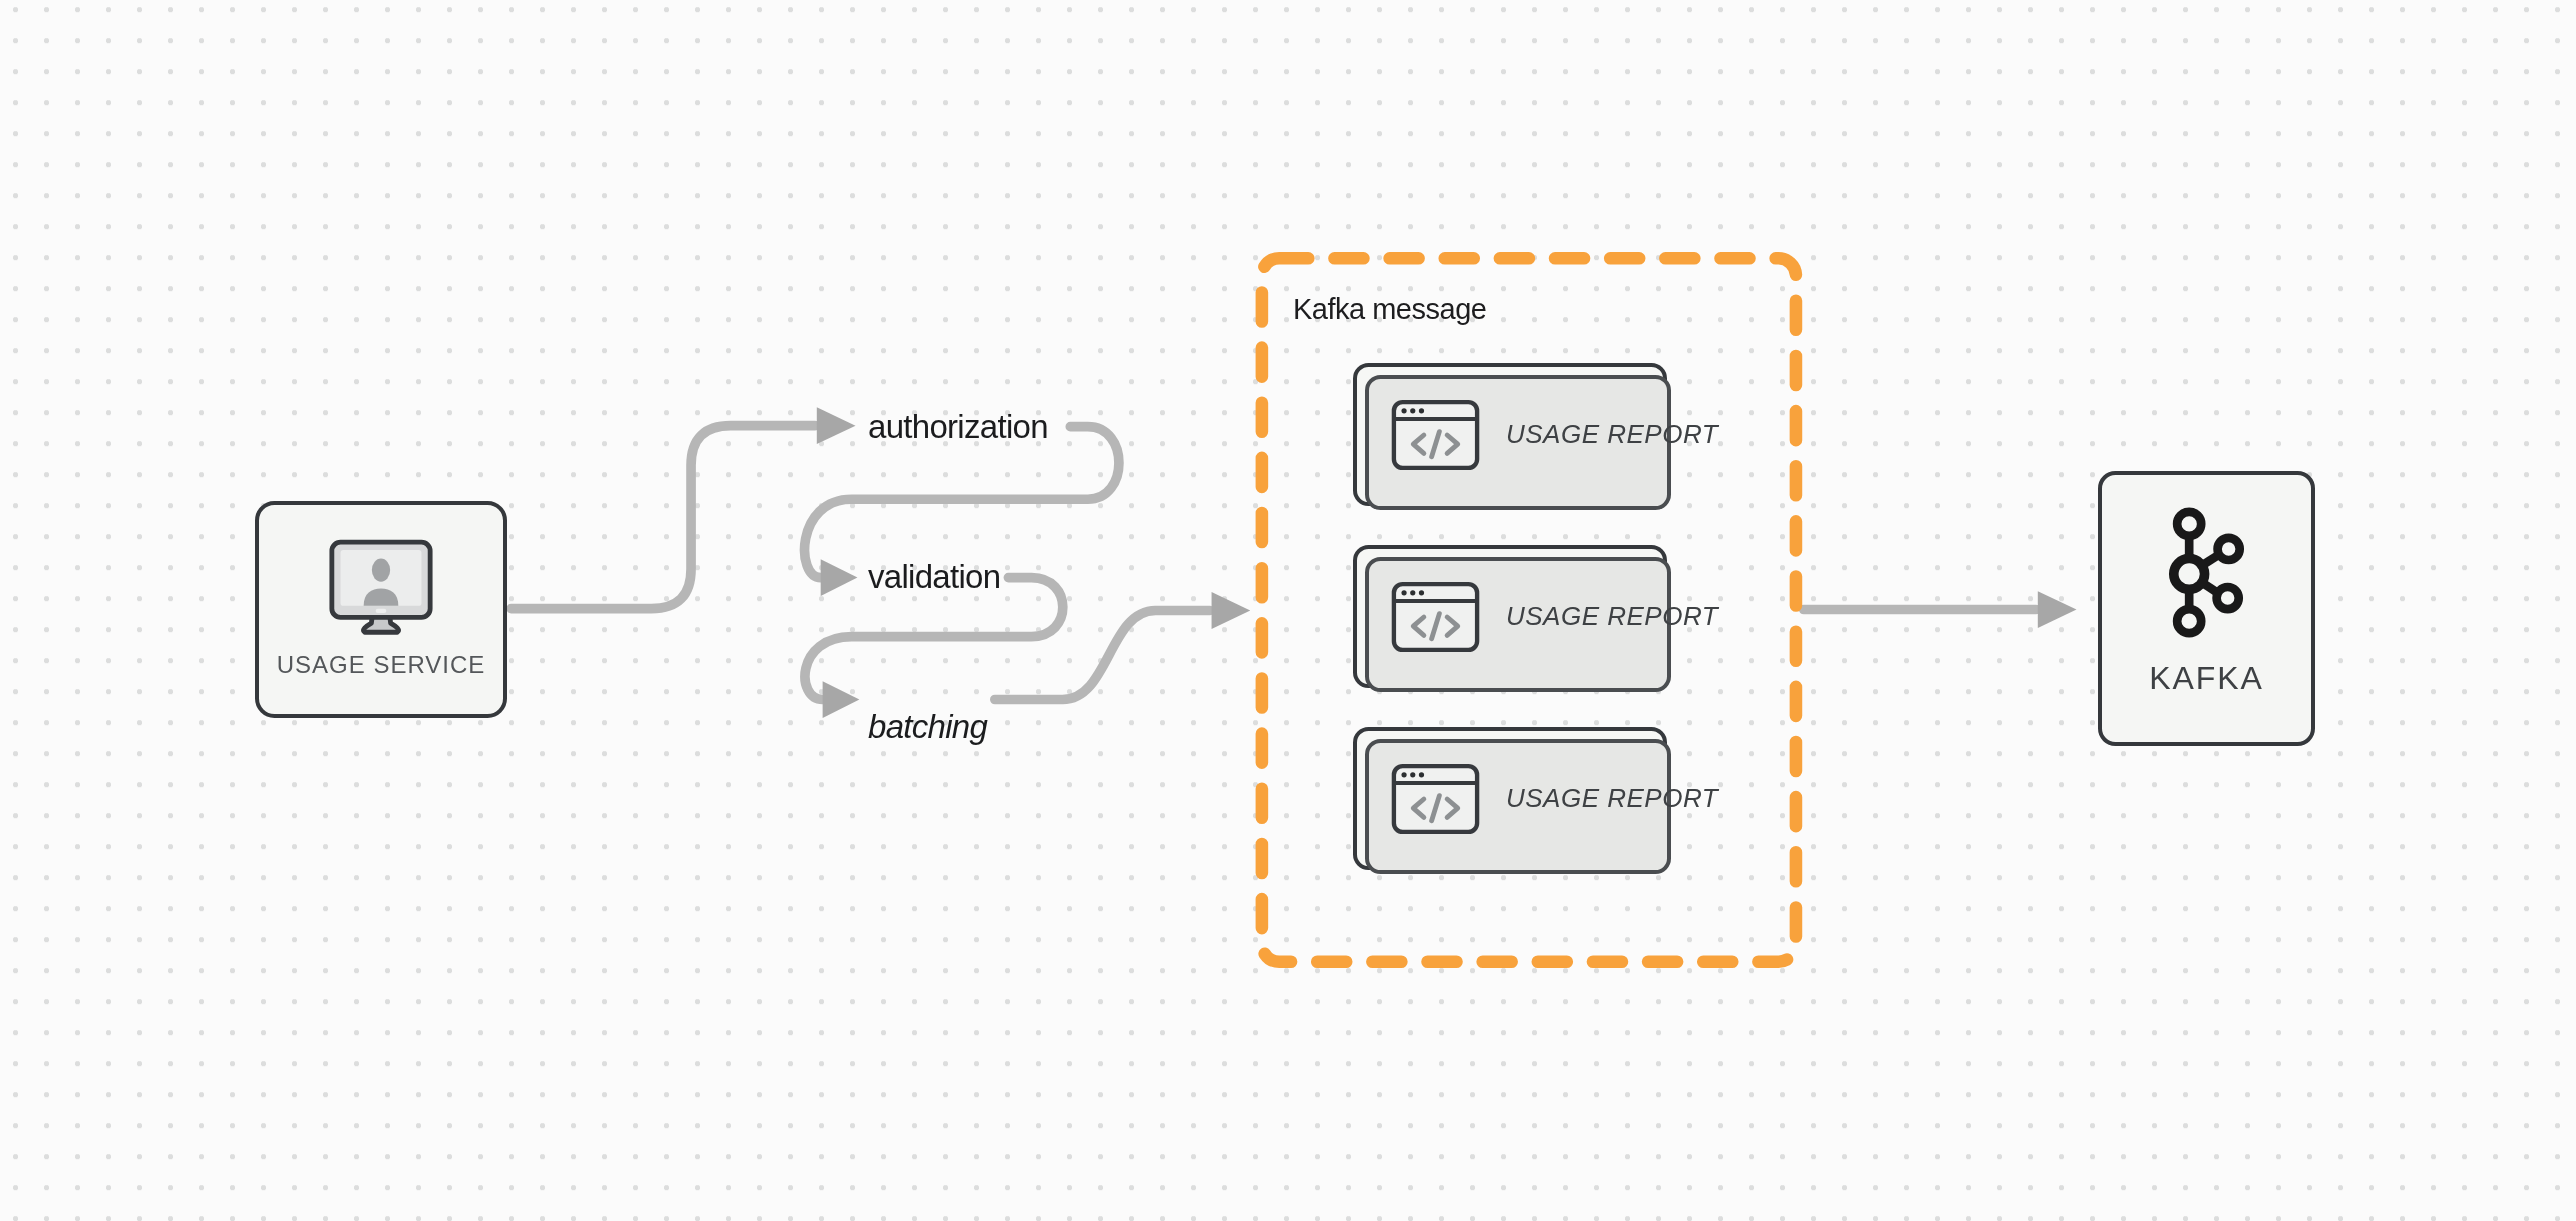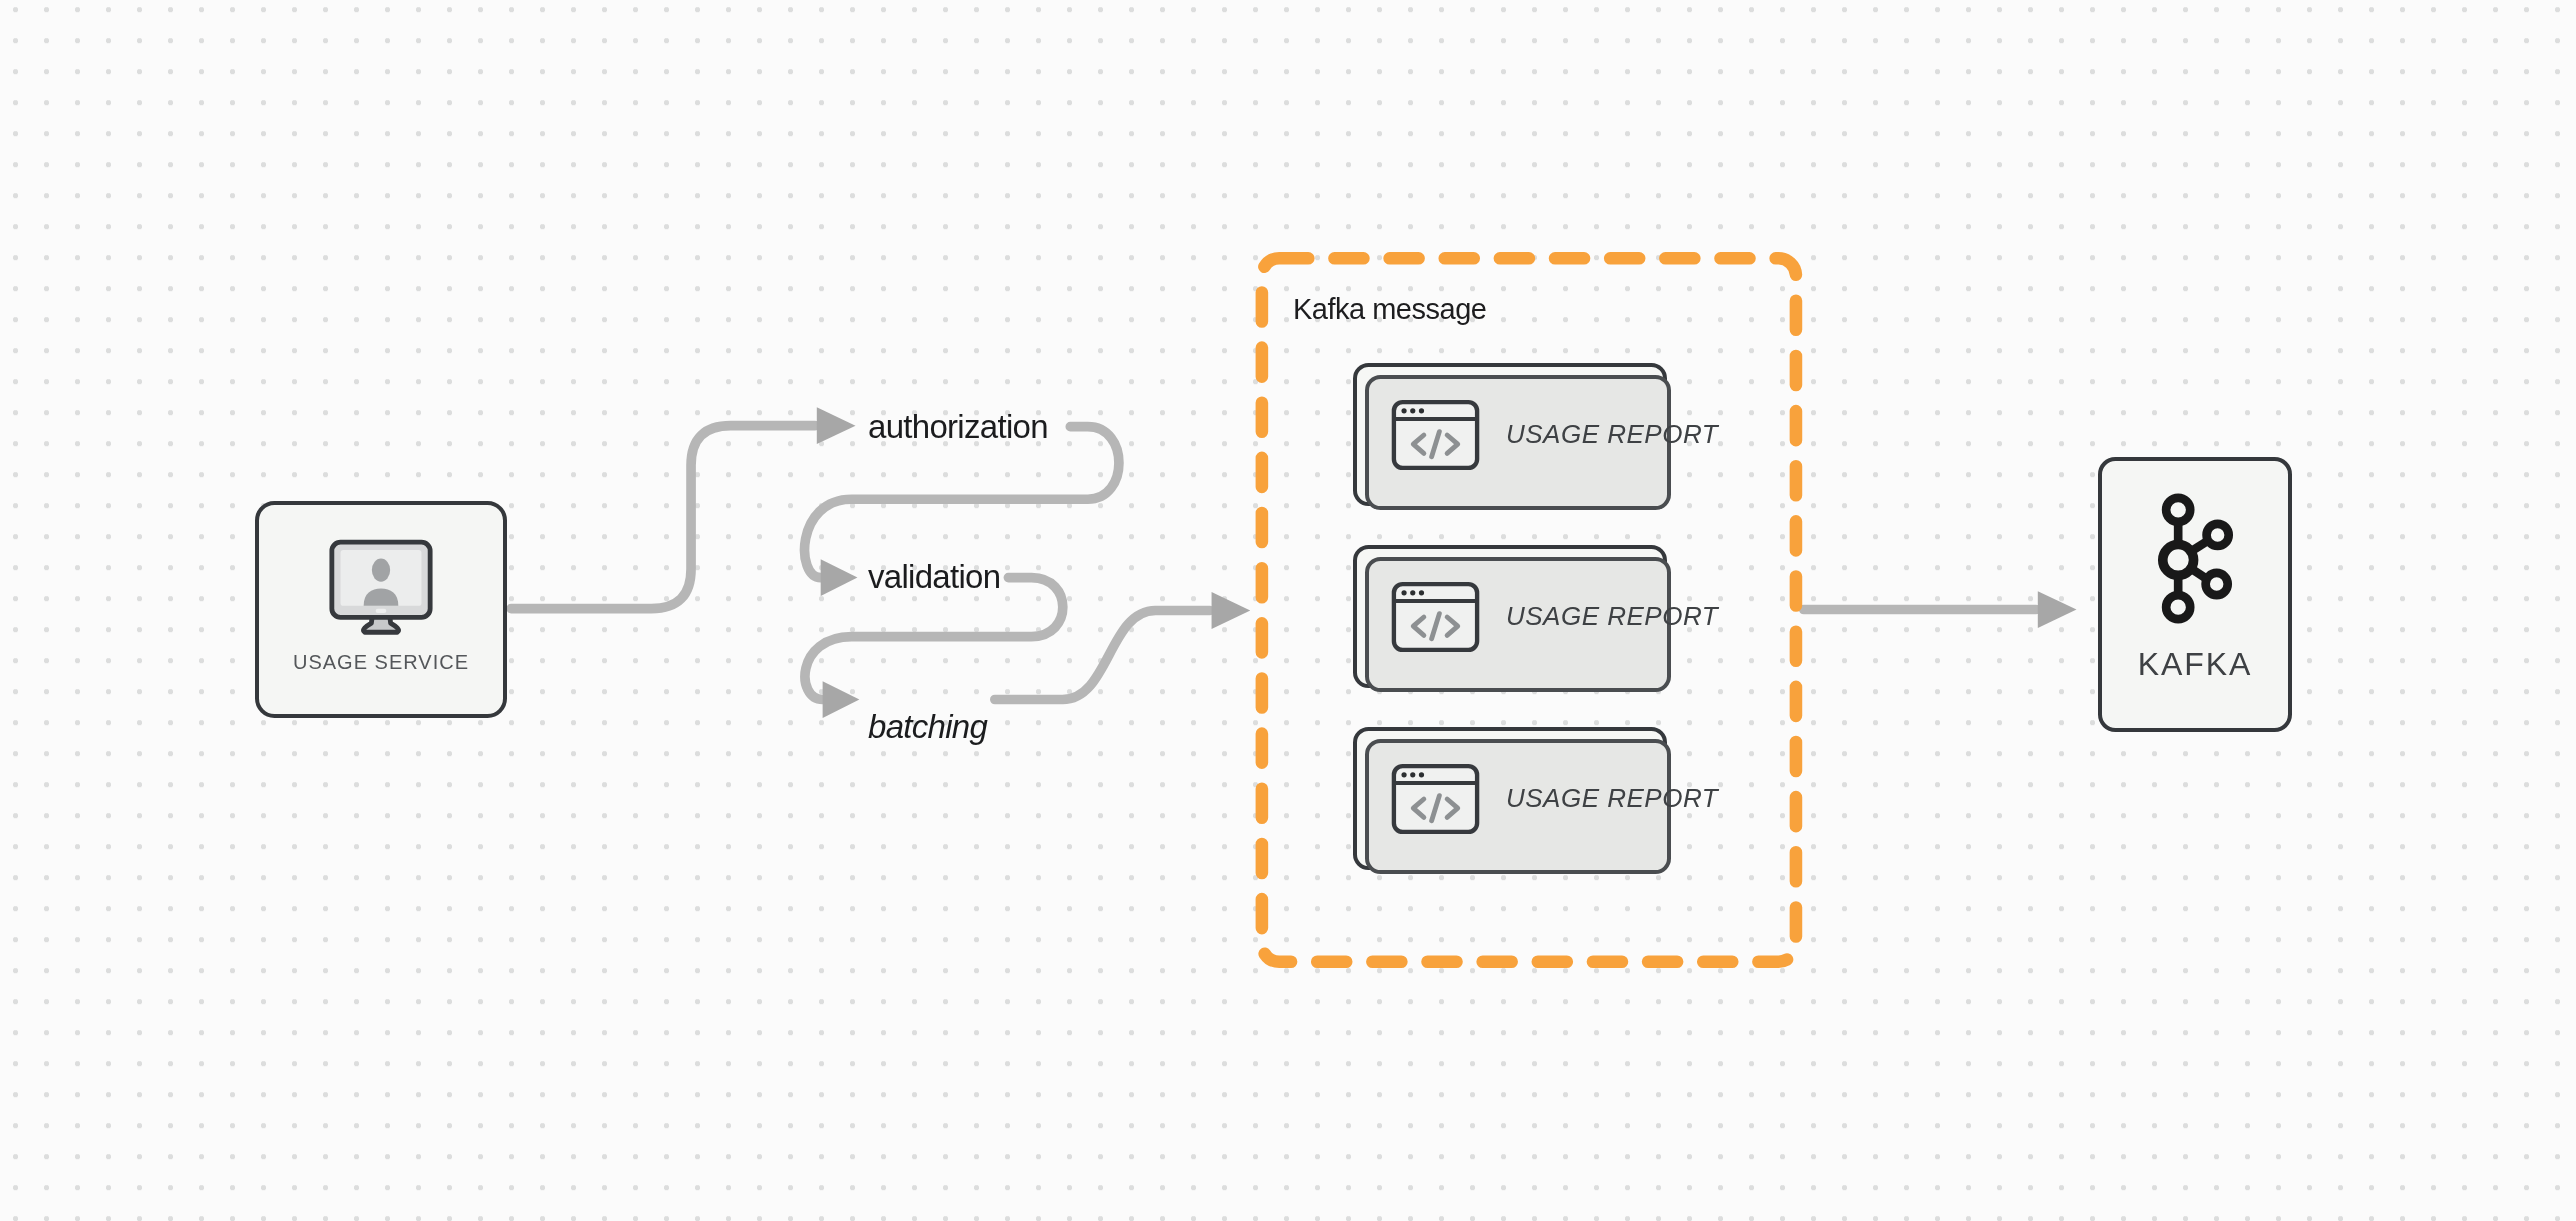--- a/index.html
+++ b/index.html
@@ -20,23 +20,23 @@
     position:absolute;
     background:#f5f6f4;
     border:4.8px solid #35383c;
     border-radius:19.4px;
     box-sizing:border-box;
     display:flex;flex-direction:column;align-items:center;
   }
   .usage-service{left:255px;top:501px;width:252px;height:217px;}
   .usage-service .node-icon{margin-top:33px;}
   .usage-service .node-label{
-    margin-top:15.5px;font-size:20px;letter-spacing:1px;color:#54575a;
+    margin-top:15.5px;font-size:24px;letter-spacing:1px;color:#54575a;
   }
-  .kafka-node{left:2098px;top:457px;width:194px;height:275px;border-radius:17.4px;}
+  .kafka-node{left:2098px;top:471px;width:217px;height:275px;border-radius:17.4px;}
   .kafka-node .node-icon{margin-top:32px;}
   .kafka-node .node-label{
     margin-top:21px;font-size:32px;letter-spacing:1.9px;color:#3e4144;
   }
 
   
   .step-label{
     position:absolute;left:868px;height:46px;line-height:46px;
     font-size:33px;letter-spacing:-0.7px;color:#1b1c1e;white-space:nowrap;
   }

